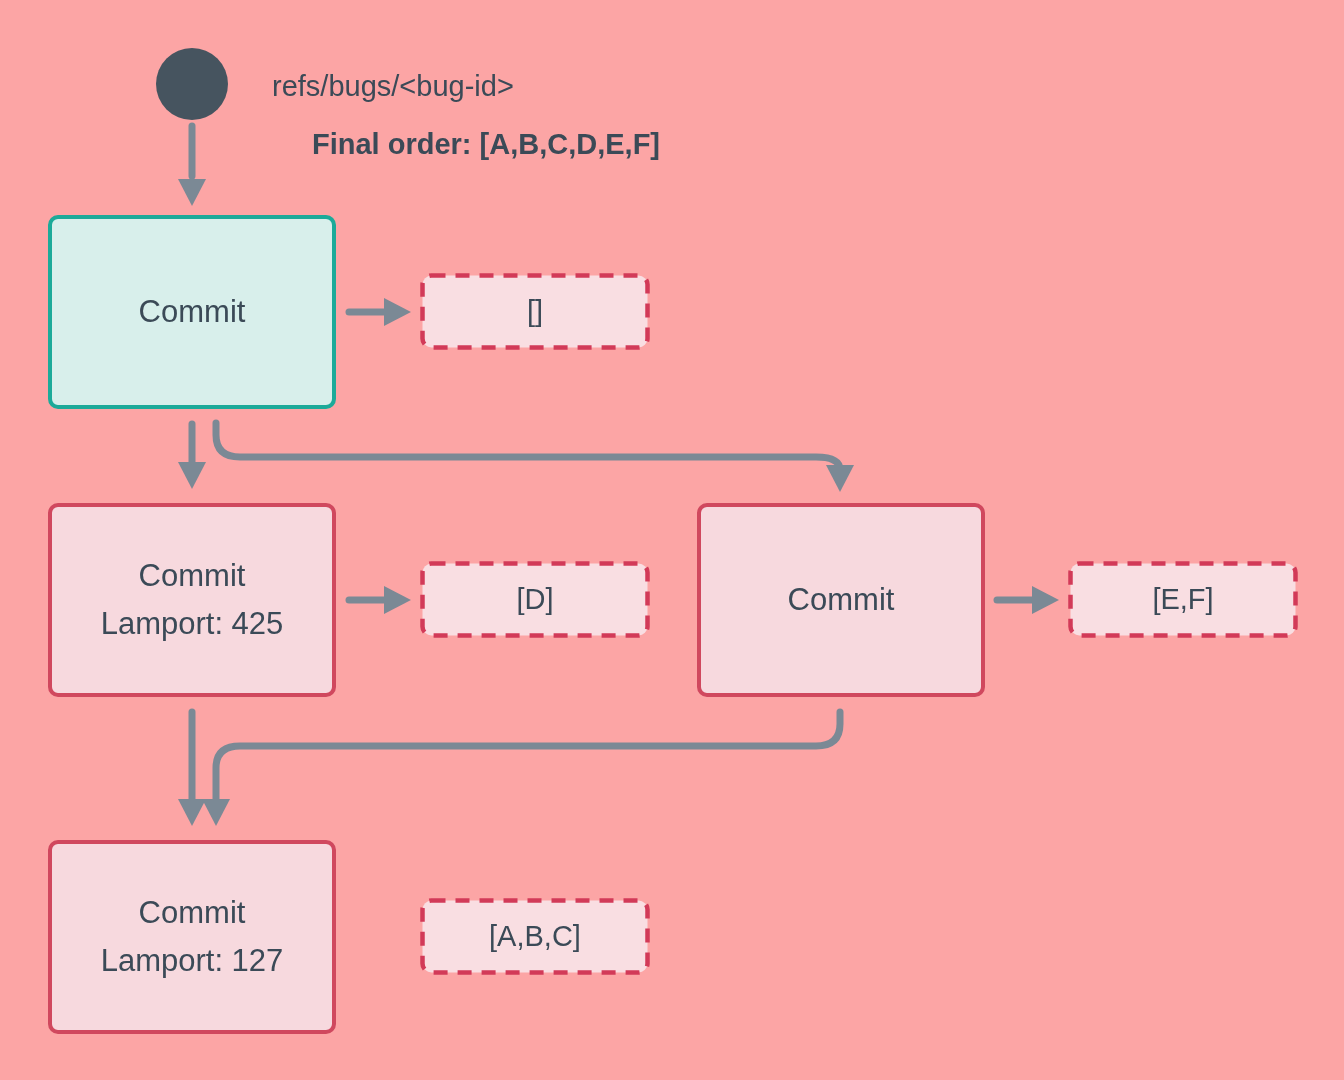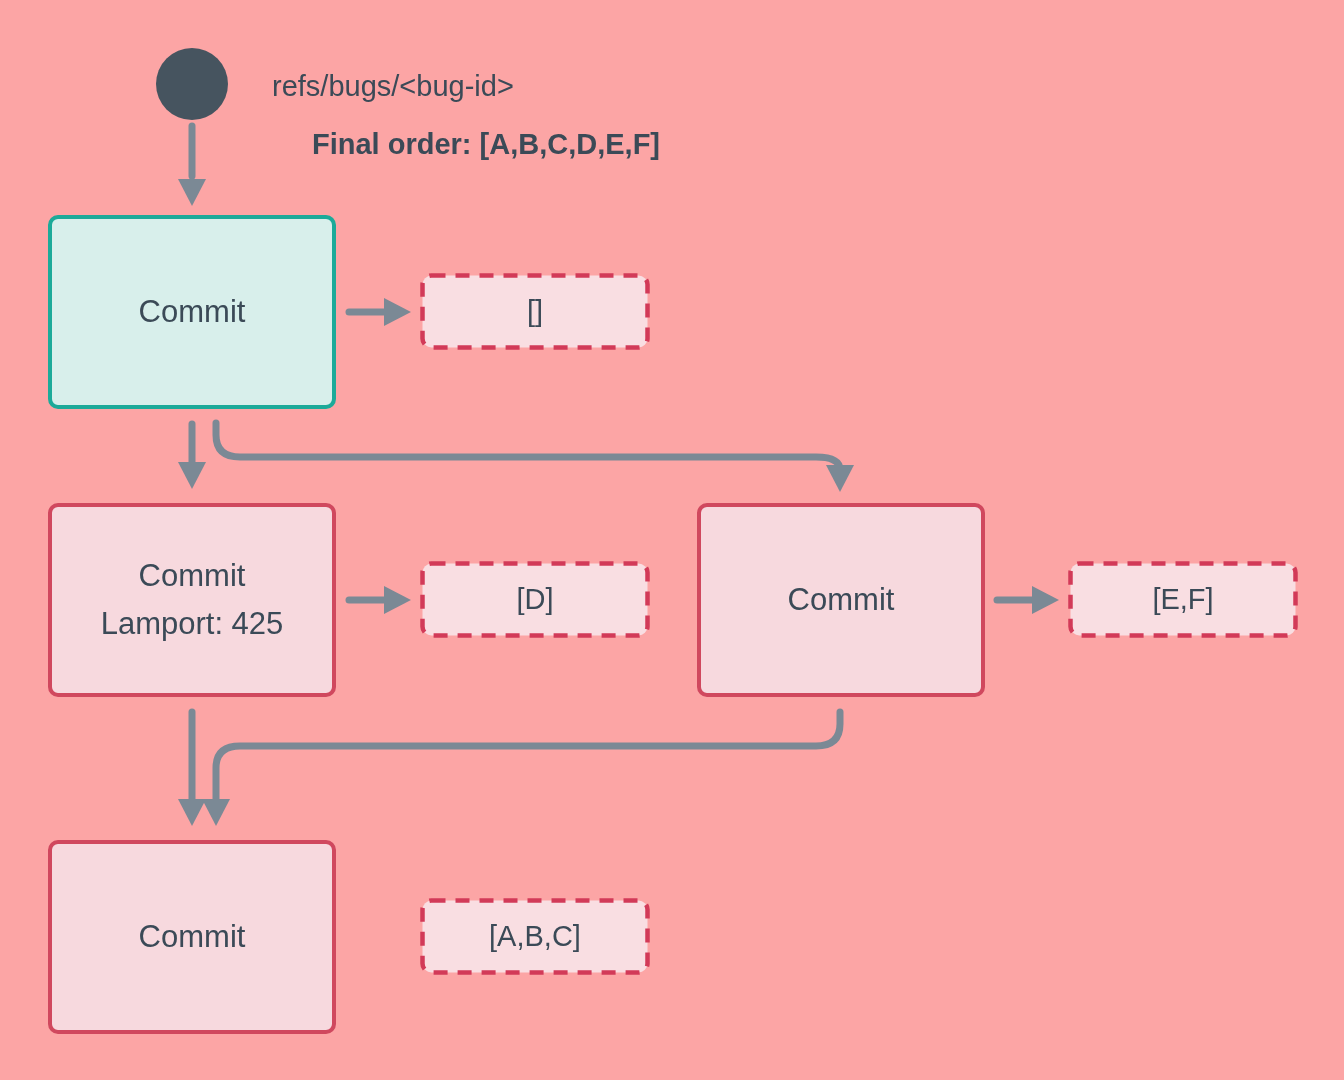--- a/index.html
+++ b/index.html
@@ -142,20 +142,21 @@
     <div>Commit</div>
     <div>Lamport: 425</div>
   </div>
 
   <div class="commit pink commit-right">
     <div>Commit</div>
   </div>
 
   <div class="commit pink commit-merge">
     <div>Commit</div>
+    <div>Lamport: 127</div>
   </div>
 
   <div class="ops-box ops-root">
     <svg width="230" height="77" viewBox="0 0 230 77">
       <rect x="2.5" y="2.5" width="225" height="72" rx="9" fill="#f9dee2" stroke="#d23a58" stroke-width="4.5" stroke-dasharray="14 10"></rect>
     </svg>
     <span>[]</span>
   </div>
 
   <div class="ops-box ops-left">

